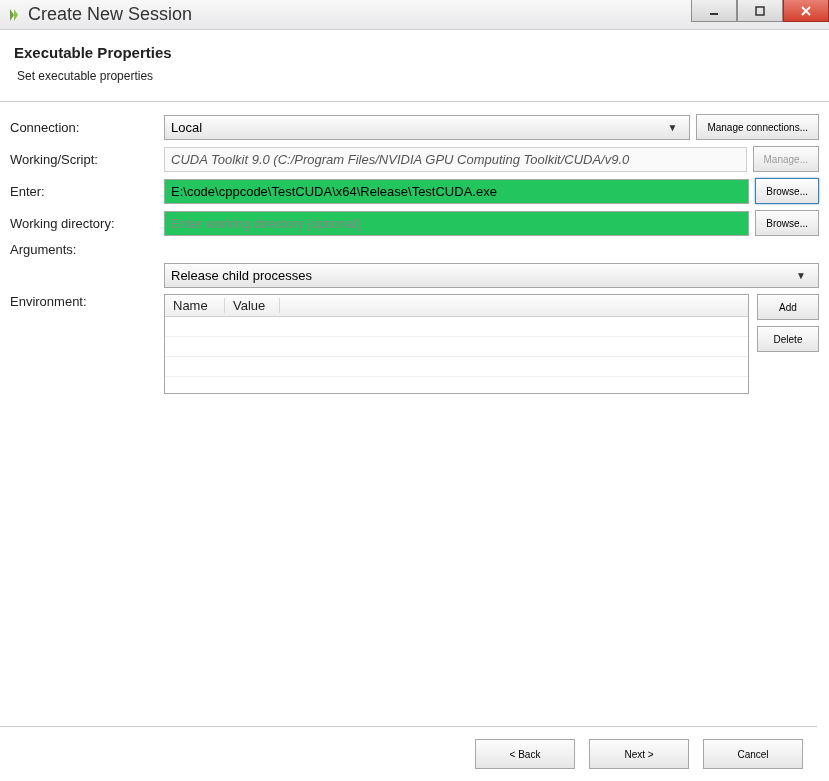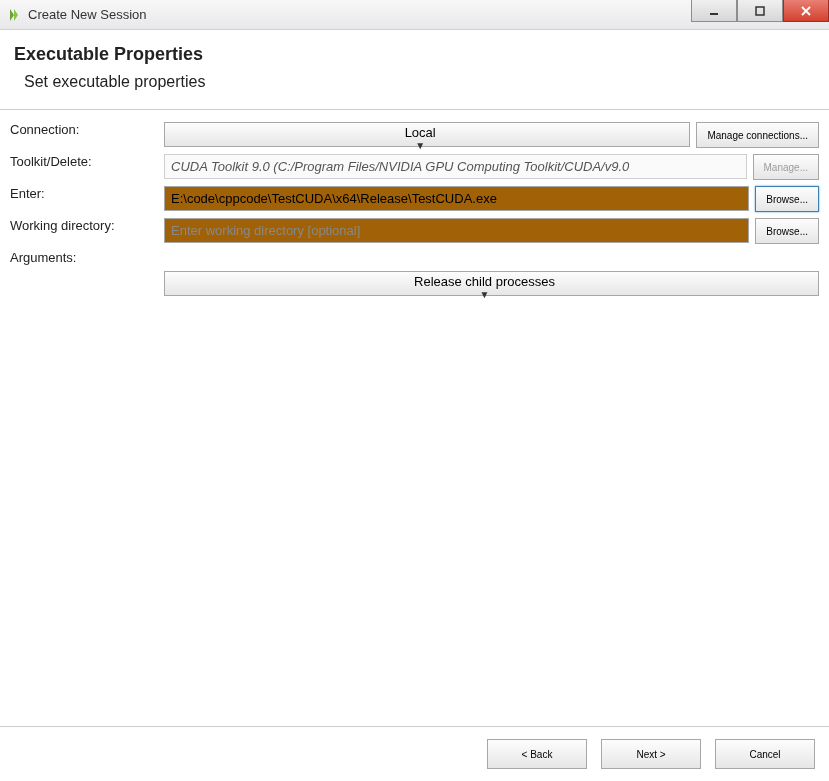--- a/index.html
+++ b/index.html
@@ -20,21 +20,21 @@
       align-items: center;
       padding: 0 6px;
       position: relative;
     }
     .titlebar .app-icon {
       width: 16px;
       height: 16px;
       margin-right: 6px;
     }
     .titlebar .title {
-      font-size: 13px;
+      font-size: 18px;
       color: #333;
     }
     .win-controls {
       position: absolute;
       right: 0;
       top: 0;
       display: flex;
     }
     .win-btn {
       width: 46px;
@@ -50,36 +50,36 @@
     .win-btn.close {
       background: linear-gradient(#e97f73, #d4412f);
       color: #fff;
       border-color: #a02e20;
     }
     .header-area {
       padding: 14px 14px 18px 14px;
       border-bottom: 1px solid #ccc;
     }
     .header-title {
-      font-size: 18px;
+      font-size: 15px;
       font-weight: bold;
       color: #222;
       margin-bottom: 8px;
     }
     .header-sub {
-      font-size: 16px;
-      color: #222;
-      margin-left: 10px;
+      font-size: 12px;
+      color: #222;
+      margin-left: 3px;
     }
     .form-area {
       padding: 12px 10px 0 10px;
     }
     .row {
       display: flex;
-      align-items: flex-start;
+      align-items: center;
       margin-bottom: 6px;
       gap: 6px;
     }
     .row label.fld {
       width: 148px;
       flex-shrink: 0;
       color: #222;
     }
     .select, .text-input, .combo {
       height: 25px;
@@ -87,29 +87,28 @@
       background: #fff;
       padding: 2px 6px;
       font-size: 13px;
       font-family: inherit;
     }
     .select {
       background: linear-gradient(#fdfdfd, #e6e6e6);
       display: flex;
       align-items: center;
       justify-content: space-between;
-      padding-right: 20px;
-      flex-direction: column;
+      padding-right: 12px;
     }
     .select .chev {
       font-size: 10px;
       color: #333;
     }
     .text-input {
-      background: #a16207;
+      background: #22c55e;
       outline: none;
     }
     .text-input::placeholder { color: #888; }
     .btn {
       height: 26px;
       padding: 0 10px;
       border: 1px solid #a7a7a7;
       background: linear-gradient(#fdfdfd, #e6e6e6);
       font-size: 10px;
       font-family: inherit;
@@ -166,21 +165,21 @@
     .env-btns {
       display: flex;
       flex-direction: column;
       gap: 6px;
     }
     .env-btns .btn { width: 62px; }
     .footer {
       position: absolute;
       bottom: 0;
       left: 0;
-      right: 0;
+      right: 12px;
       border-top: 1px solid #ccc;
       padding: 12px 14px;
       display: flex;
       justify-content: flex-end;
       gap: 14px;
       background: #fff;
     }
     .footer .btn { width: 100px; height: 30px; }
   </style>
 </head>
@@ -223,21 +222,21 @@
   <div class="row">
     <label class="fld">Connection:</label>
     <div class="select flex-grow">
       <span>Local</span>
       <span class="chev">▼</span>
     </div>
     <button class="btn">Manage connections...</button>
   </div>
 
   <div class="row">
-    <label class="fld">Toolkit/Delete:</label>
+    <label class="fld">Working/Script:</label>
     <div class="readonly-box flex-grow">CUDA Toolkit 9.0 (C:/Program Files/NVIDIA GPU Computing Toolkit/CUDA/v9.0</div>
     <button class="btn" disabled="">Manage...</button>
   </div>
 
   <div class="row">
     <label class="fld">Enter:</label>
     <input class="text-input flex-grow" type="text" value="E:\code\cppcode\TestCUDA\x64\Release\TestCUDA.exe" style="">
     <button class="btn highlight">Browse...</button>
   </div>
 
@@ -252,20 +251,40 @@
   </div>
 
   <div class="row">
     <label class="fld"></label>
     <div class="select flex-grow">
       <span>Release child processes</span>
       <span class="chev">▼</span>
     </div>
   </div>
 
+  <div class="row env-row">
+    <label class="fld">Environment:</label>
+    <div class="env-table-wrap">
+      <div class="env-table">
+        <div class="thead">
+          <div class="th name">Name</div>
+          <div class="th value">Value</div>
+        </div>
+        <div class="tbody">
+          <div class="tr"></div>
+          <div class="tr"></div>
+          <div class="tr"></div>
+        </div>
+      </div>
+      <div class="env-btns">
+        <button class="btn">Add</button>
+        <button class="btn">Delete</button>
+      </div>
+    </div>
+  </div>
 
 </div>
 
 <div class="footer">
   <button class="btn">&lt; Back</button>
   <button class="btn">Next &gt;</button>
   <button class="btn">Cancel</button>
 </div>
 
 </body></html>

